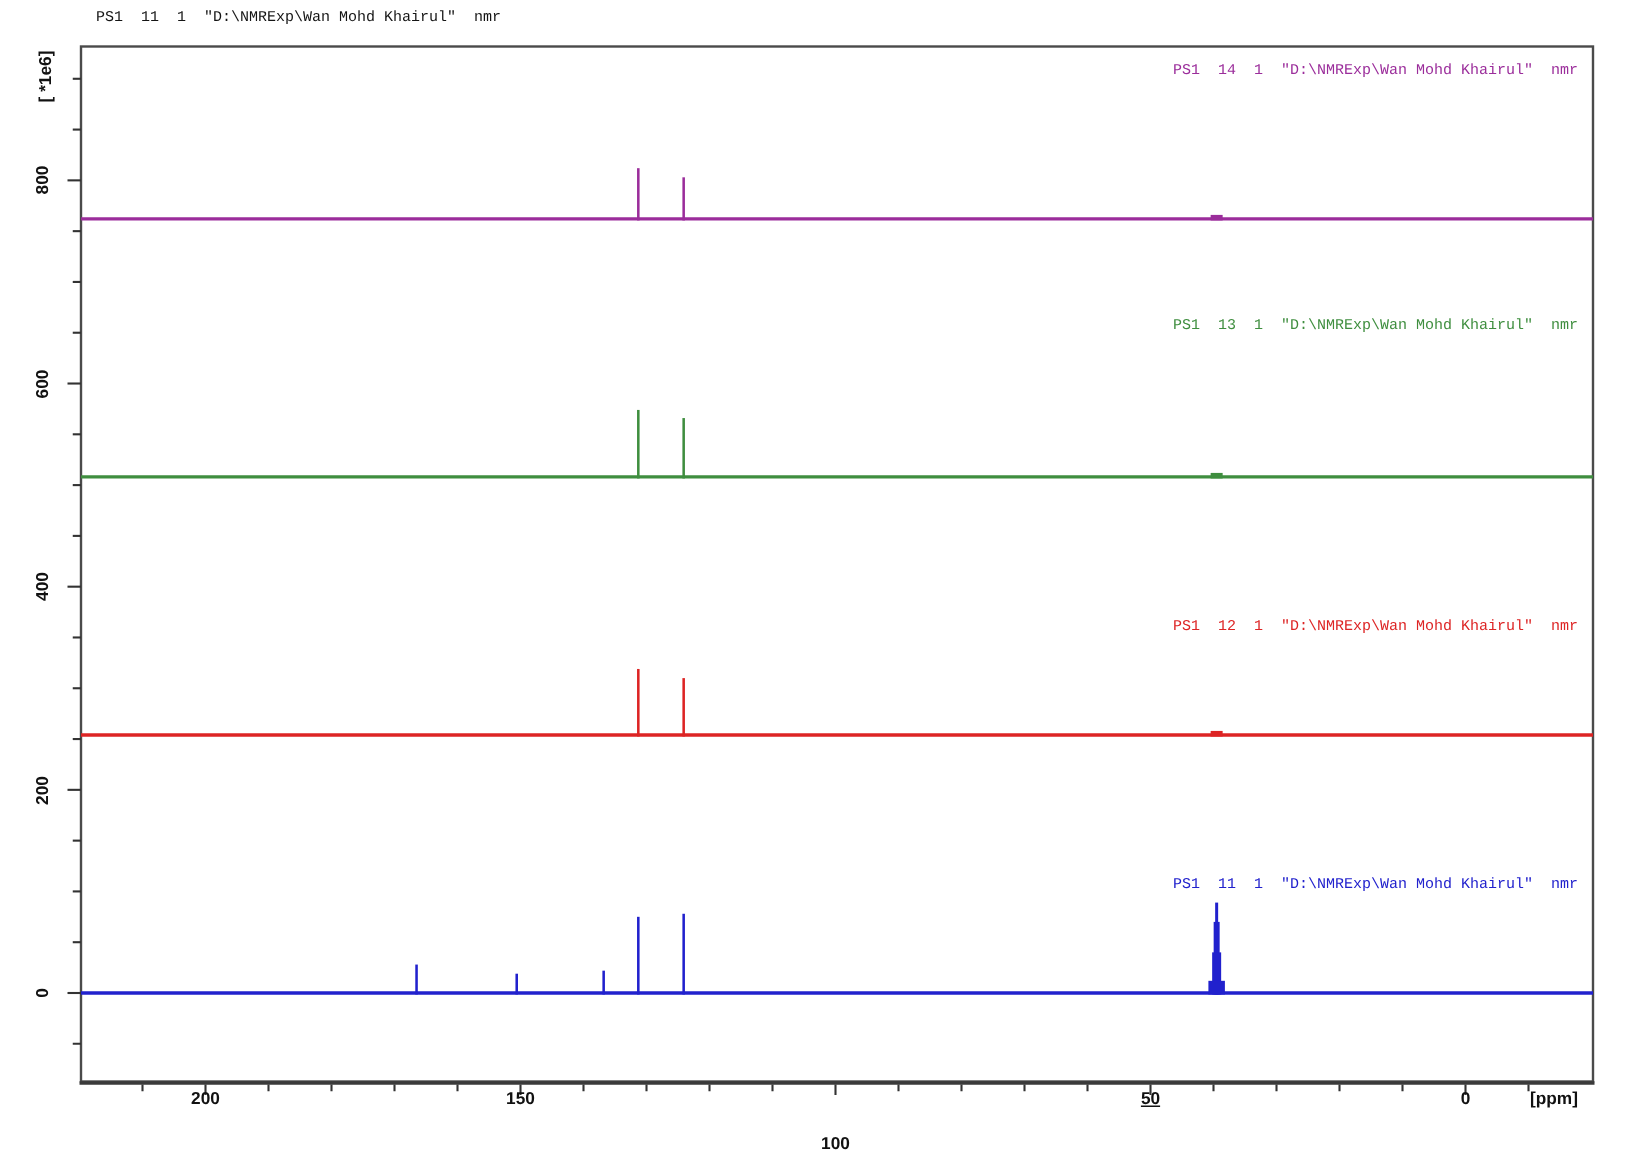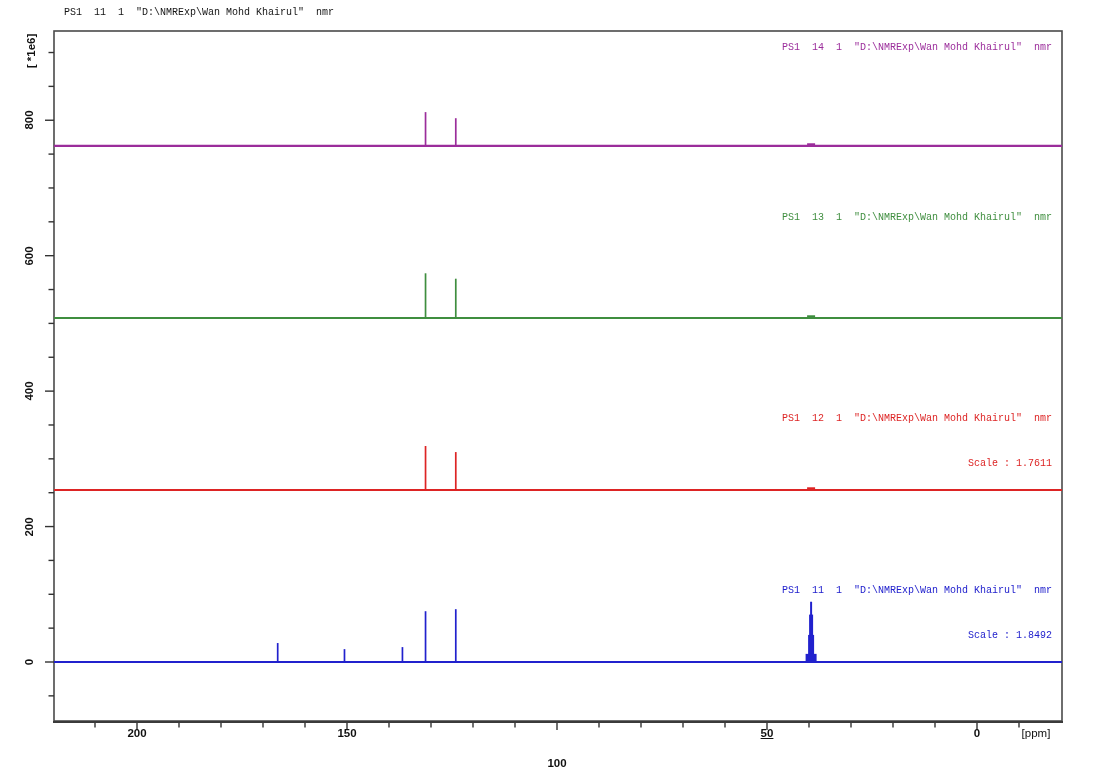--- a/index.html
+++ b/index.html
@@ -8,21 +8,21 @@
   .win-title{position:absolute;left:64px;top:7px;font-size:10px;line-height:12px;
              color:#141414;white-space:pre;}
   .ds-label{position:absolute;right:48px;text-align:right;font-size:10px;line-height:15px;
             white-space:pre;}
   .ax-lab{position:absolute;font-family:"Liberation Sans","DejaVu Sans",sans-serif;
           font-weight:bold;font-size:11.5px;color:#111;transform:translate(-50%,0);}
   .ay-lab{position:absolute;font-family:"Liberation Sans","DejaVu Sans",sans-serif;
           font-weight:bold;font-size:11.5px;color:#111;
           transform:translate(-50%,-50%) rotate(-90deg);white-space:pre;}
   .ppm-lab{position:absolute;font-family:"Liberation Sans","DejaVu Sans",sans-serif;
-           font-weight:normal;font-size:11.5px;color:#111;transform:translate(-50%,0);}
+           font-weight:bold;font-size:11.5px;color:#111;transform:translate(-50%,0);}
   svg{position:absolute;left:0;top:0;}
 </style>
 </head>
 <body>
 
 <div class="stage">
 
   <div class="win-title">PS1  11  1  "D:\NMRExp\Wan Mohd Khairul"  nmr</div>
 
   <svg id="plot" width="1100" height="775">
@@ -98,26 +98,24 @@
   <div class="ay-lab" style="left:31px;top:51px;">[ *1e6]</div>
 
   <div class="ppm-lab" style="left:1036px;top:727px;">[ppm]</div>
 
   <div class="ds-label" style="top: 40px; color: rgb(155, 45, 155);">PS1  14  1  "D:\NMRExp\Wan Mohd Khairul"  nmr</div>
 
   <div class="ds-label" style="top: 210px; color: rgb(63, 142, 63);">PS1  13  1  "D:\NMRExp\Wan Mohd Khairul"  nmr</div>
 
   <div class="ds-label" style="top: 381px; color: rgb(221, 36, 36);">
     <div>PS1  12  1  "D:\NMRExp\Wan Mohd Khairul"  nmr</div>
-    <div>Scale : 1.7611</div>
   </div>
 
   <div class="ds-label" style="top: 553px; color: rgb(33, 33, 205);">
     <div>PS1  11  1  "D:\NMRExp\Wan Mohd Khairul"  nmr</div>
-    <div>Scale : 1.8492</div>
   </div>
 
 <div class="ax-lab" style="left: 137px; top: 727px;">200</div>
     <div class="ax-lab" style="left: 347px; top: 727px;">150</div>
     <div class="ax-lab" style="left: 557px; top: 727px; margin-top: 30px;">100</div>
     <div class="ax-lab" style="left: 767px; top: 727px; text-decoration: underline;">50</div>
     <div class="ax-lab" style="left: 977px; top: 727px;">0</div>
     <div class="ay-lab" style="left: 29px; top: 120.24px;">800</div>
     <div class="ay-lab" style="left: 29px; top: 255.68px;">600</div>
     <div class="ay-lab" style="left: 29px; top: 391.12px;">400</div>

